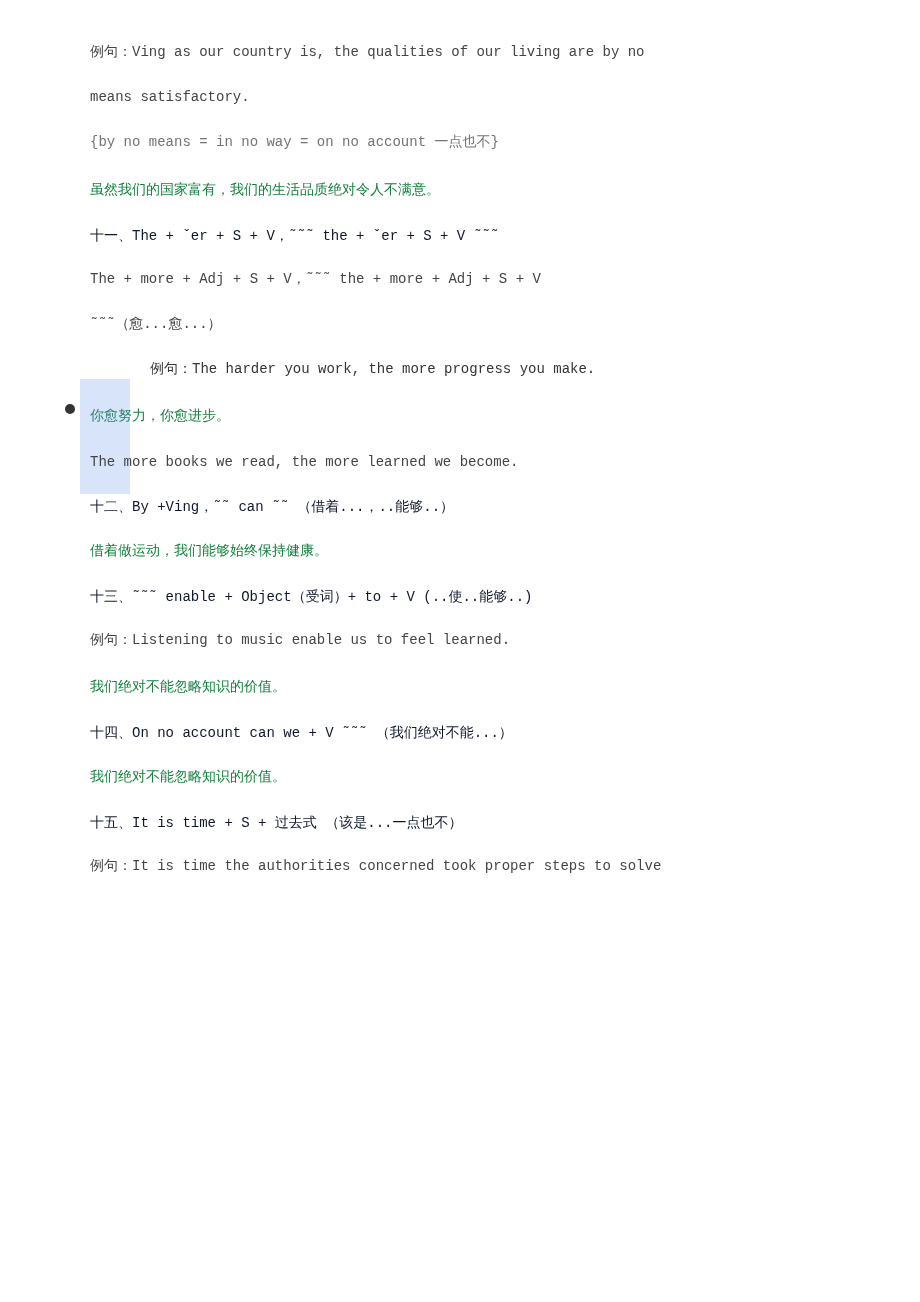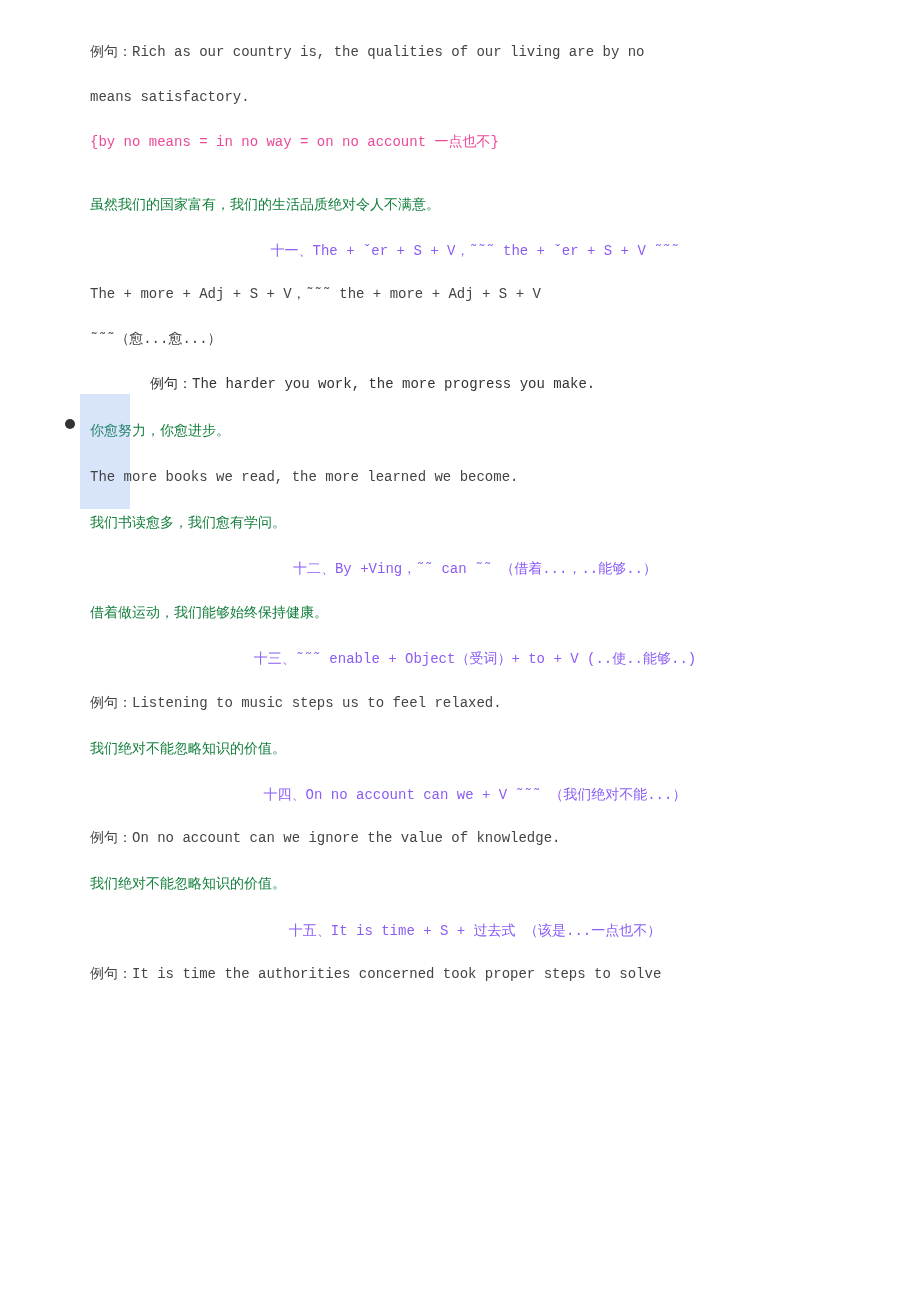--- a/index.html
+++ b/index.html
@@ -64,41 +64,40 @@
 
     .chinese-text {
       color: #15803d;
       font-family: "SimSun", "宋体", serif;
       font-size: 14px;
       margin-bottom: 22px;
       line-height: 1.8;
     }
 
     .section-header {
-      color: #8b5cf6;
+      color: #0f172a;
       margin-bottom: 18px;
       line-height: 1.8;
       font-family: "Courier New", Courier, monospace;
-      text-align: center;
     }
 
     .gray-note {
-      color: #ec4899;
+      color: #737373;
       font-family: "Courier New", Courier, monospace;
-      margin-bottom: 36px;
+      margin-bottom: 21px;
       line-height: 1.8;
     }
   </style>
 </head>
 <body>
 
 <div class="content-area">
 
   <div class="paragraph">
-    <span>例句：Rich as our country is, the qualities of our living are by no</span>
+    <span>例句：Ving as our country is, the qualities of our living are by no</span>
   </div>
   <div class="paragraph">
     <span>means satisfactory.</span>
   </div>
 
   <div class="paragraph gray-note">
     <span>{by no means = in no way = on no account  一点也不}</span>
   </div>
 
   <div class="chinese-text">
@@ -127,52 +126,46 @@
   </div>
 
   <div class="chinese-text">
     <span>你愈努力，你愈进步。</span>
   </div>
 
   <div class="paragraph">
     <span>The more books we read, the more learned we become.</span>
   </div>
 
-  <div class="chinese-text">
-    <span>我们书读愈多，我们愈有学问。</span>
-  </div>
 
   <div class="section-header">
     <span>十二、By +Ving，˜˜ can ˜˜  （借着...，..能够..）</span>
   </div>
 
 
   <div class="chinese-text">
     <span>借着做运动，我们能够始终保持健康。</span>
   </div>
 
   <div class="section-header">
     <span>十三、˜˜˜ enable + Object（受词）+ to + V  (..使..能够..)</span>
   </div>
 
   <div class="paragraph">
-    <span>例句：Listening to music steps us to feel relaxed.</span>
+    <span>例句：Listening to music enable us to feel learned.</span>
   </div>
 
   <div class="chinese-text">
     <span>我们绝对不能忽略知识的价值。</span>
   </div>
 
   <div class="section-header">
     <span>十四、On no account can we + V ˜˜˜  （我们绝对不能...）</span>
   </div>
 
-  <div class="paragraph">
-    <span>例句：On no account can we ignore the value of knowledge.</span>
-  </div>
 
   <div class="chinese-text">
     <span>我们绝对不能忽略知识的价值。</span>
   </div>
 
   <div class="section-header">
     <span>十五、It is time + S + 过去式  （该是...一点也不）</span>
   </div>
 
   <div class="paragraph">

